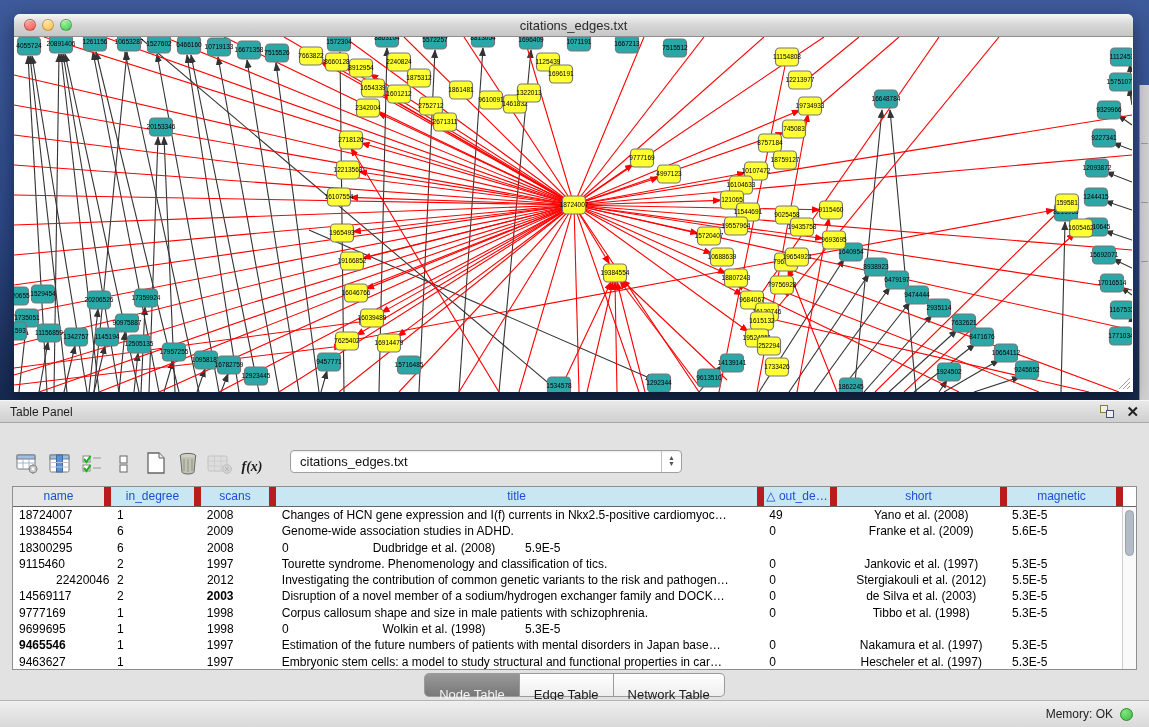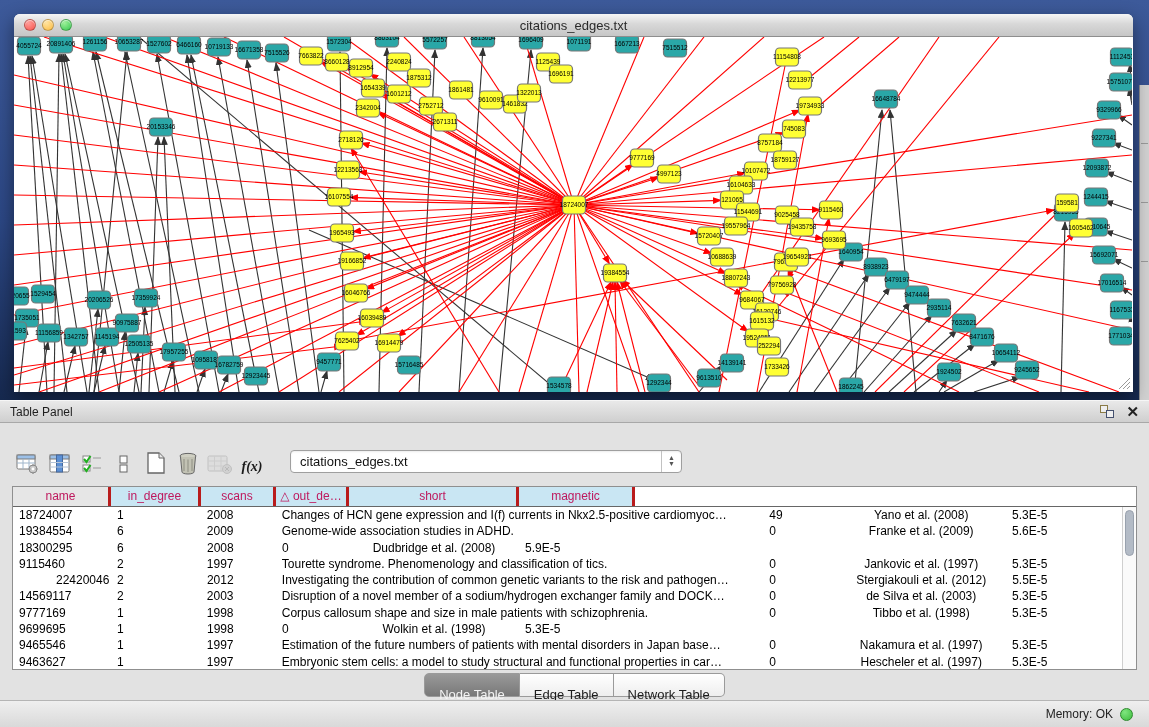--- a/index.html
+++ b/index.html
@@ -36,21 +36,21 @@
   .tool-btn { width:32px; height:28px; display:flex; align-items:flex-end; justify-content:center; }
   .fx-label { font-style:italic; font-weight:bold; font-size:14px; color:#1a1a1a; font-family:"Liberation Serif",serif; }
   .combo { margin-left:22px; width:392px; height:23px; background:#fff; border:1px solid #9f9f9f; border-radius:4px;
     display:flex; align-items:center; font-size:13px; color:#111; box-shadow:inset 0 1px 2px rgba(0,0,0,.08); }
   .combo-text { padding-left:9px; flex:1; }
   .combo-stepper { width:20px; height:21px; border-left:1px solid #c2c2c2; display:flex; flex-direction:column; align-items:center; justify-content:center; color:#555; }
   .combo-stepper span { font-size:7px; line-height:6px; }
 
   .data-table { position:absolute; left:12px; top:86px; width:1125px; height:184px; background:#fff; border:1px solid #8f8f8f; }
   .thead { display:flex; height:20px; border-bottom:1px solid #666; }
-  .th { font-size:12px; color:#be185d; text-align:center; line-height:19px; background:#c9e6f3; border-right:3px solid #b91c1c;
+  .th { font-size:12px; color:#1d4ed8; text-align:center; line-height:19px; background:#c9e6f3; border-right:7px solid #b91c1c;
     overflow:hidden; white-space:nowrap; }
   .th.gray { background:#e6e6e6; }
   .tbody { position:absolute; left:0; top:20px; right:14px; bottom:0; overflow:hidden; }
   .tr { display:flex; height:16.3px; }
   .td { font-size:12px; color:#000; line-height:16.3px; white-space:nowrap; overflow:hidden; padding-left:6px; }
   .td.center { text-align:center; padding-left:0; }
   .vscroll { position:absolute; right:0; top:20px; bottom:0; width:14px; background:#fafafa; border-left:1px solid #cfcfcf; }
   .vthumb { position:absolute; left:2px; top:3px; width:9px; height:46px; background:#b3bbc6; border-radius:5px; border:1px solid #98a1ad; }
 
   .seg-control { position:absolute; left:0; right:0; top:273px; display:flex; justify-content:center; }
@@ -818,20 +818,21 @@
           <span>▼</span>
         </span>
     </div>
   </div>
 
   <div class="data-table">
     <div class="thead" id="thead">
         <div class="th gray" style="width: 98px;">name</div>
         <div class="th" style="width: 90px;">in_degree</div>
         <div class="th" style="width: 75px;">scans</div>
+        <div class="th" style="width: 488px;">title</div>
         <div class="th" style="width: 73px;">△ out_de…</div>
         <div class="th" style="width: 170px;">short</div>
         <div class="th" style="width: 116px;">magnetic</div>
       </div>
     <div class="tbody" id="tbody">
         <div class="tr">
           <div class="td" style="width: 98px;">18724007</div>
           <div class="td" style="width: 90px;">1</div>
           <div class="td" style="width: 75px;">2008</div>
           <div class="td" style="width: 488px;">Changes of HCN gene expression and I(f) currents in Nkx2.5-positive cardiomyoc…</div>
@@ -870,21 +871,21 @@
           <div class="td" style="width: 90px;">2</div>
           <div class="td" style="width: 75px;">2012</div>
           <div class="td" style="width: 488px;">Investigating the contribution of common genetic variants to the risk and pathogen…</div>
           <div class="td" style="width: 73px;">0</div>
           <div class="td center" style="width: 170px;">Stergiakouli et al. (2012)</div>
           <div class="td" style="width: 116px;">5.5E-5</div>
         </div>
         <div class="tr">
           <div class="td" style="width: 98px;">14569117</div>
           <div class="td" style="width: 90px;">2</div>
-          <div class="td" style="width: 75px;">2003</div>
+          <div class="td" style="width: 75px; font-weight: bold;">2003</div>
           <div class="td" style="width: 488px;">Disruption of a novel member of a sodium/hydrogen exchanger family and DOCK…</div>
           <div class="td" style="width: 73px;">0</div>
           <div class="td center" style="width: 170px;">de Silva et al. (2003)</div>
           <div class="td" style="width: 116px;">5.3E-5</div>
         </div>
         <div class="tr">
           <div class="td" style="width: 98px;">9777169</div>
           <div class="td" style="width: 90px;">1</div>
           <div class="td" style="width: 75px;">1998</div>
           <div class="td" style="width: 488px;">Corpus callosum shape and size in male patients with schizophrenia.</div>
@@ -894,21 +895,21 @@
         </div>
         <div class="tr">
           <div class="td" style="width: 98px;">9699695</div>
           <div class="td" style="width: 90px;">1</div>
           <div class="td" style="width: 75px;">1998</div>
           <div class="td" style="width: 73px;">0</div>
           <div class="td center" style="width: 170px;">Wolkin et al. (1998)</div>
           <div class="td" style="width: 116px;">5.3E-5</div>
         </div>
         <div class="tr">
-          <div class="td" style="width: 98px;">9465546</div>
+          <div class="td" style="width: 98px; font-weight: bold;">9465546</div>
           <div class="td" style="width: 90px;">1</div>
           <div class="td" style="width: 75px;">1997</div>
           <div class="td" style="width: 488px;">Estimation of the future numbers of patients with mental disorders in Japan base…</div>
           <div class="td" style="width: 73px;">0</div>
           <div class="td center" style="width: 170px;">Nakamura et al. (1997)</div>
           <div class="td" style="width: 116px;">5.3E-5</div>
         </div>
         <div class="tr">
           <div class="td" style="width: 98px;">9463627</div>
           <div class="td" style="width: 90px;">1</div>

